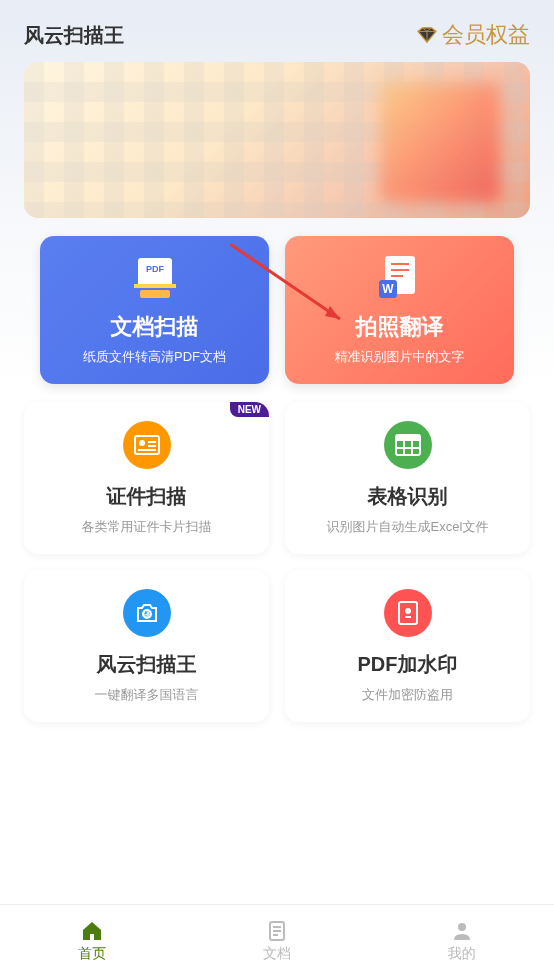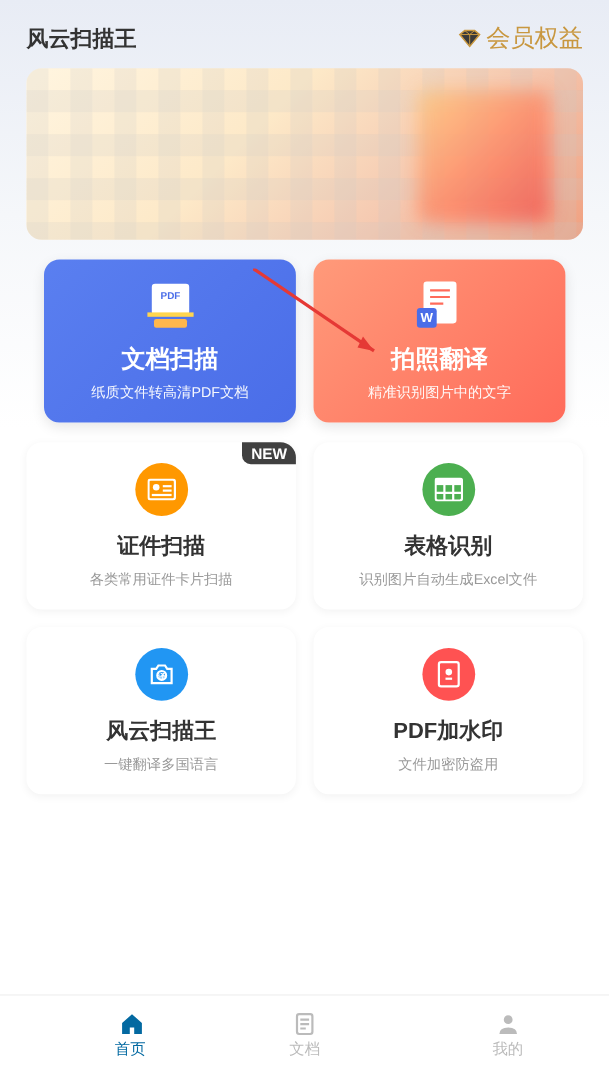--- a/index.html
+++ b/index.html
@@ -128,23 +128,23 @@
       align-items: center;
       justify-content: center;
       padding: 16px;
       box-shadow: 0 2px 8px rgba(0,0,0,0.05);
       position: relative;
     }
     .new-badge {
       position: absolute;
       top: 0;
       right: 0;
-      background: #404040;
+      background: #4c1d95;
       color: white;
-      font-size: 14px;
+      font-size: 10px;
       font-weight: 600;
       padding: 2px 8px;
       border-radius: 0 14px 0 8px;
     }
     .sec-icon {
       width: 48px;
       height: 48px;
       border-radius: 50%;
       display: flex;
       align-items: center;
@@ -181,22 +181,21 @@
     .tab-item {
       display: flex;
       flex-direction: column;
       align-items: center;
       gap: 2px;
       color: #bbb;
       font-size: 14px;
       width: 80px;
     }
     .tab-item.active {
-      color: #0369a1;
-      align-items: flex-end;
+      color: #4d7c0f;
     }
     .tab-icon {
       width: 24px;
       height: 24px;
     }
   </style>
 </head>
 <body>
 
 <div class="header">

